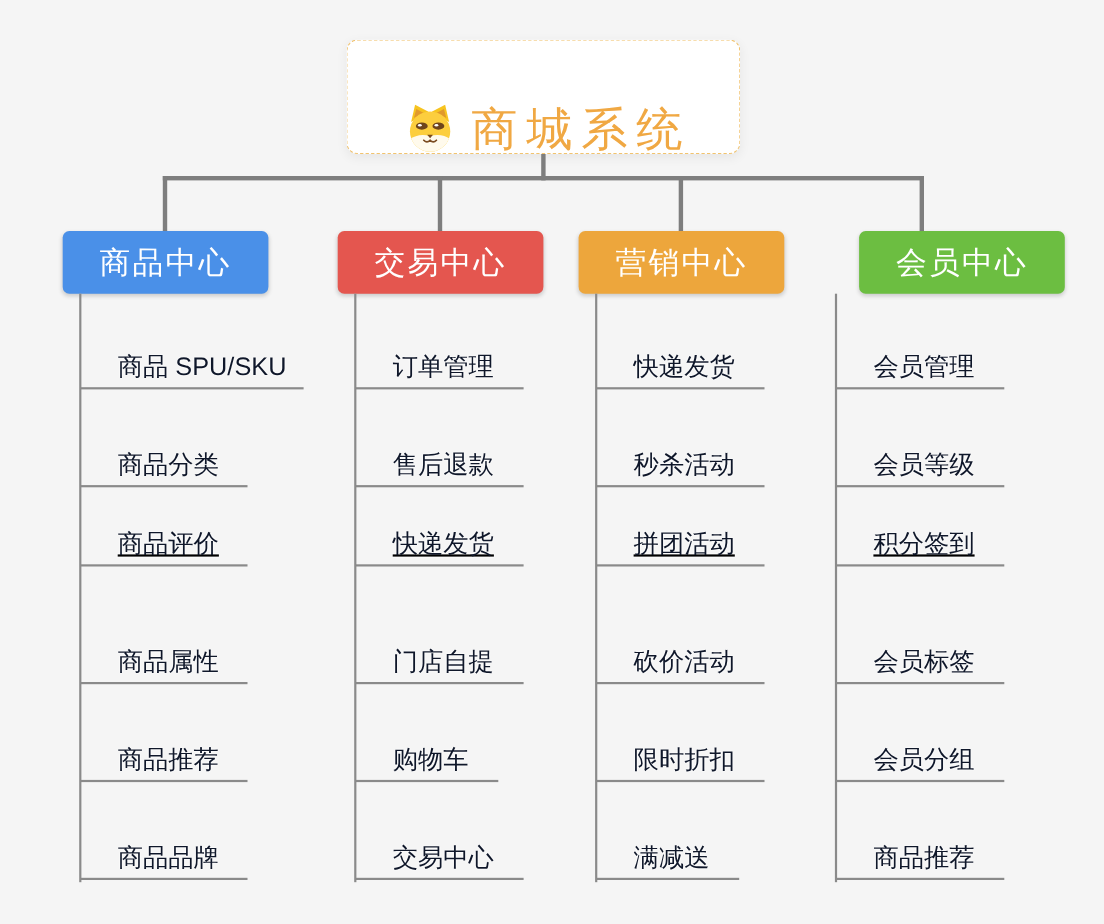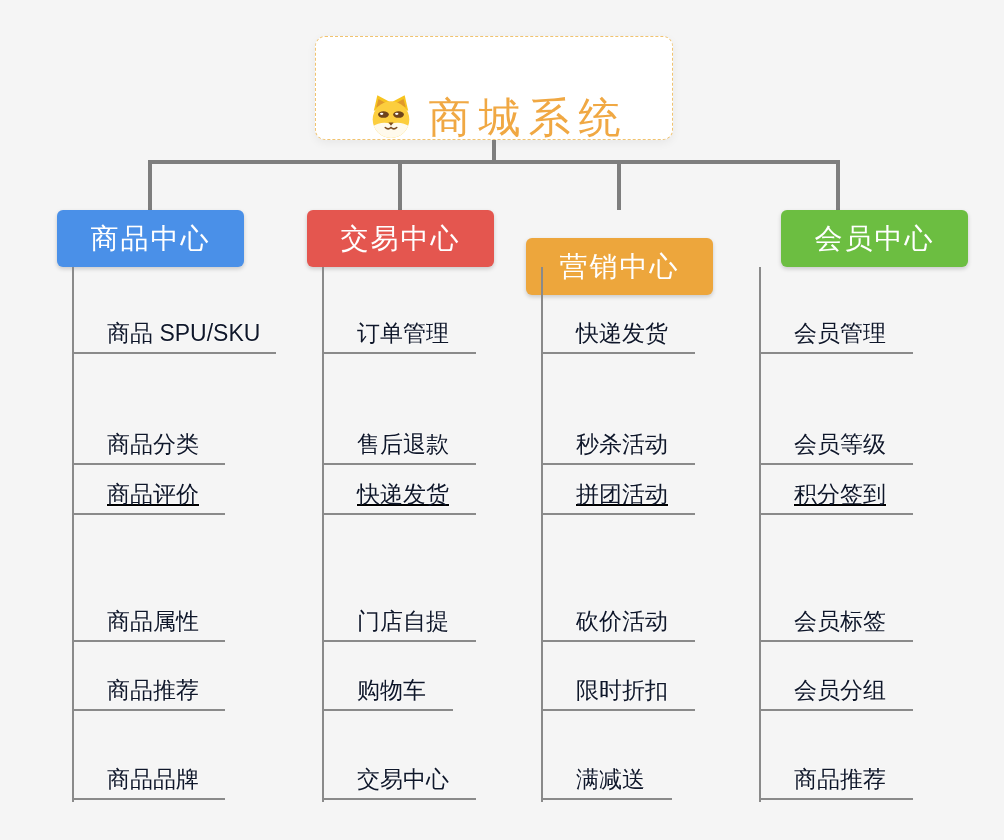--- a/index.html
+++ b/index.html
@@ -102,23 +102,23 @@
     display: block;
     padding-left: 34px;
     font-size: 23px;
     line-height: 34px;
     color: #0f172a;
     white-space: nowrap;
     text-shadow: 0 0 2px #FFFFFF, 0 0 2px #FFFFFF;
   }
   
   .r0 { top: 316px; }
-  .r1 { top: 427px; }
+  .r1 { top: 405px; }
   .r2 { top: 477px; text-decoration: underline; }
-  .r3 { top: 584px; margin-top: 20px; }
+  .r3 { top: 584px; }
   .r4 { top: 673px; }
   .r5 { top: 762px; }
   
   .c0 { left: 73px; }
   .c1 { left: 323px; }
   .c2 { left: 542px; }
   .c3 { left: 760px; }
 </style>
 </head>
 <body>
@@ -150,21 +150,21 @@
 
   <div class="connector stem" style="background: rgb(126, 126, 126);"></div>
   <div class="connector bus" style="background: rgb(126, 126, 126);"></div>
   <div class="connector drop drop-0" style="background: rgb(126, 126, 126);"></div>
   <div class="connector drop drop-1" style="background: rgb(126, 126, 126);"></div>
   <div class="connector drop drop-2" style="background: rgb(126, 126, 126);"></div>
   <div class="connector drop drop-3" style="background: rgb(126, 126, 126);"></div>
 
   <div class="branch-node bn-0" style="background: rgb(74, 144, 232);">商品中心</div>
   <div class="branch-node bn-1" style="background: rgb(228, 86, 79);">交易中心</div>
-  <div class="branch-node bn-2" style="background: rgb(237, 166, 60); margin-top: 28px;">营销中心</div>
+  <div class="branch-node bn-2" style="background: rgb(237, 166, 60);">营销中心</div>
   <div class="branch-node bn-3" style="background: rgb(108, 190, 65); margin-left: 37px;">会员中心</div>
 
   <div class="col-line cl-0"></div>
   <div class="col-line cl-1"></div>
   <div class="col-line cl-2"></div>
   <div class="col-line cl-3"></div>
 
   <div class="child c0 r0" style="width:203px">
     <span class="child-label">商品 SPU/SKU</span>
     </div>

